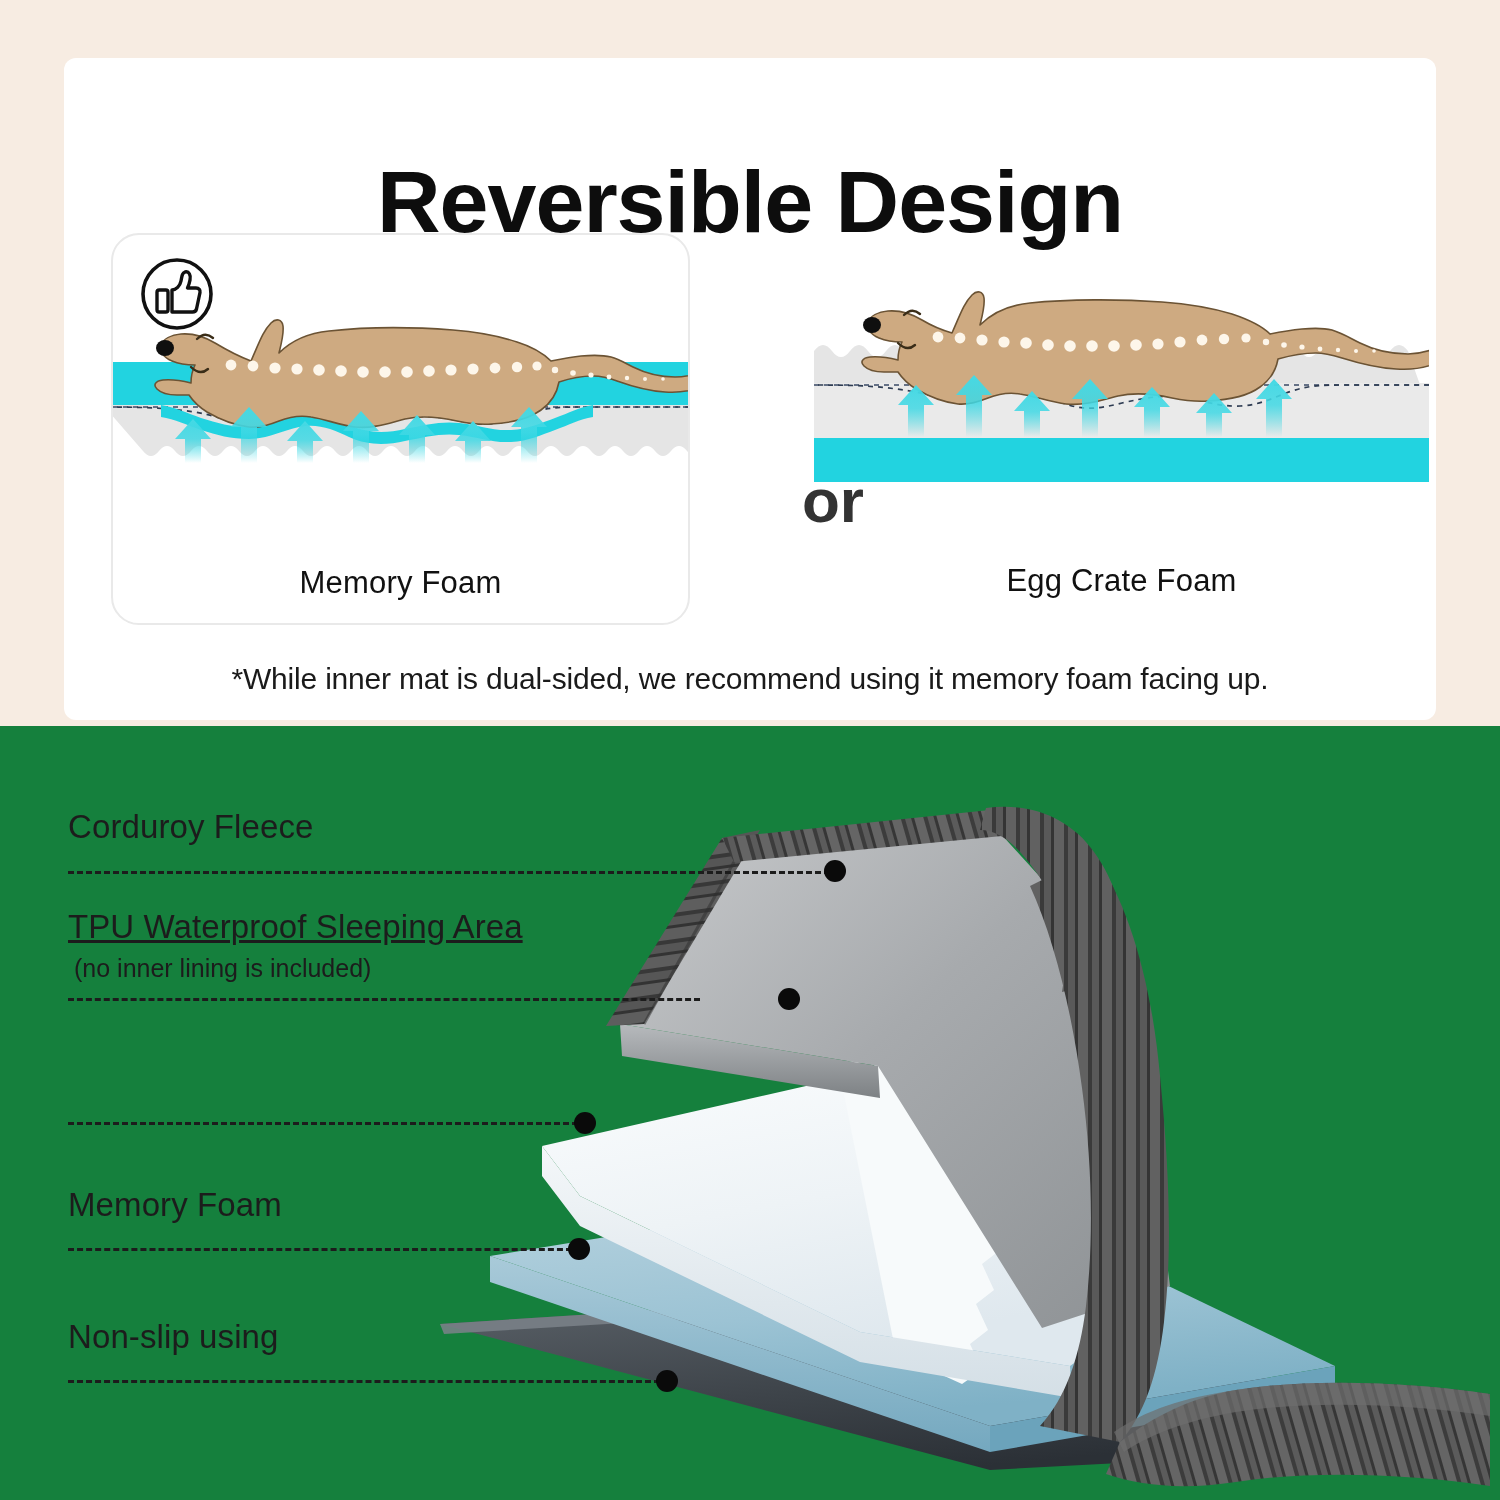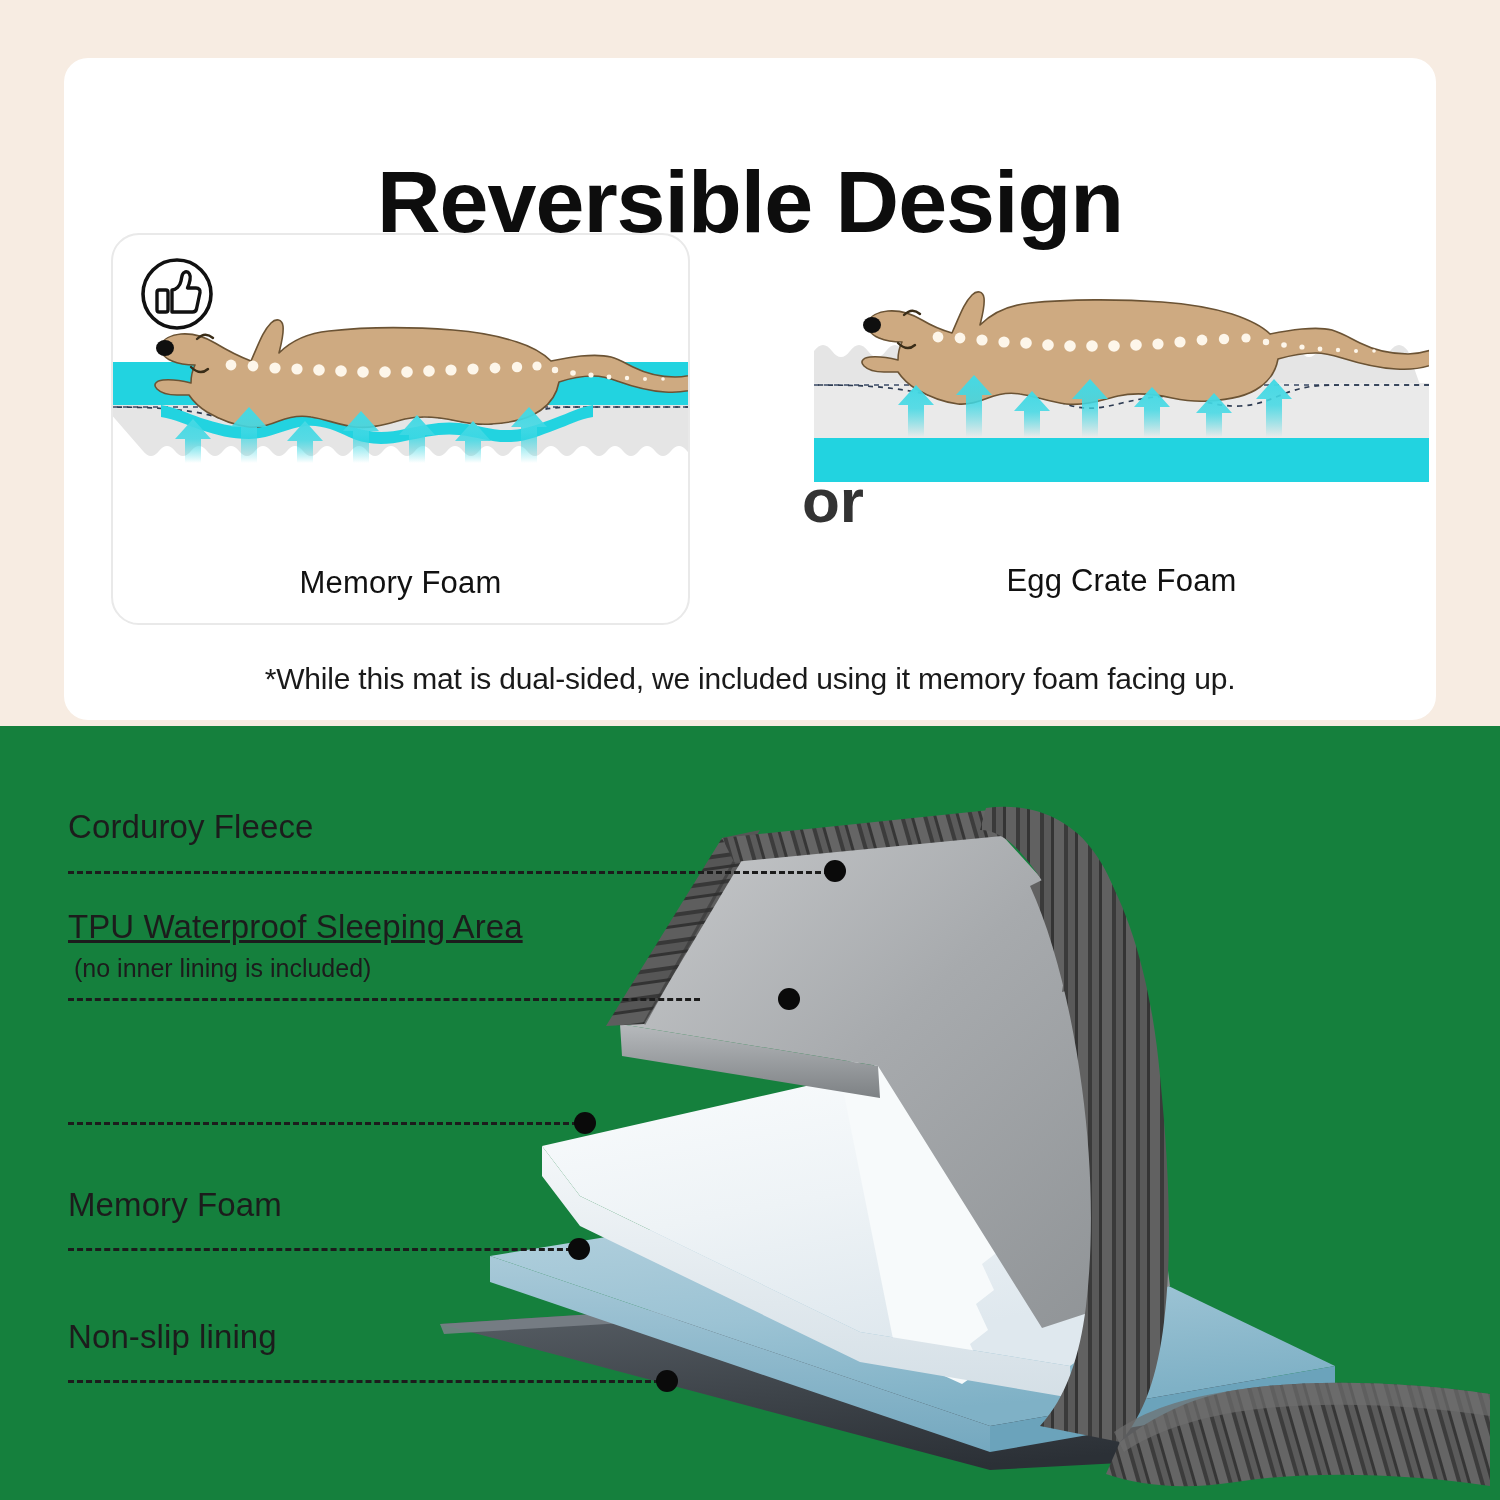--- a/index.html
+++ b/index.html
@@ -8,21 +8,21 @@
     background:#f7ece2;
     font-family:"Liberation Sans", sans-serif;
     overflow:hidden;
     position:relative;
   }
   .page{position:absolute;inset:0;}
 
   
   .top-card{
     position:absolute;left:64px;top:58px;width:1372px;height:662px;
-    background:#ffffff;border-radius:24px;
+    background:#ffffff;border-radius:12px;
   }
   .title{
     position:absolute;left:0;right:0;top:100px;
     text-align:center;
     font-size:88px;font-weight:bold;letter-spacing:-1px;
     color:#0d0d0d;line-height:1;
     font-family:"Liberation Sans", sans-serif;
   }
 
   
@@ -354,21 +354,21 @@
               <path d="M392 204 L392 180 L382 180 L400 160 L418 180 L408 180 L408 204 Z"></path>
               <path d="M452 204 L452 166 L442 166 L460 146 L478 166 L468 166 L468 204 Z"></path>
             </g>
           </g>
         </svg>
       </div>
 
       <div class="panel-caption">Egg Crate Foam</div>
     </div>
 
-    <div class="footnote">*While this mat is dual-sided, we included using it memory foam facing up.</div>
+    <div class="footnote">*While inner mat is dual-sided, we recommend using it memory foam facing up.</div>
   </div>
 
   <div class="bottom">
 
     <div class="product">
       <svg viewBox="0 0 1070 774" preserveAspectRatio="none">
         <defs>
           <linearGradient id="tpuG" x1="0" y1="0" x2="1" y2="1">
             <stop offset="0%" stop-color="#c9cbcd"></stop>
             <stop offset="45%" stop-color="#a7aaad"></stop>
@@ -479,18 +479,18 @@
     <div class="leader" style="left:68px;top:272px;width:632px;"></div>
     <div class="dot" style="left:778px;top:262px;"></div>
 
     <div class="leader" style="left:68px;top:396px;width:510px;"></div>
     <div class="dot" style="left:574px;top:386px;"></div>
 
     <div class="label" style="left:68px;top:460px;">Memory Foam</div>
     <div class="leader" style="left:68px;top:522px;width:504px;"></div>
     <div class="dot" style="left:568px;top:512px;"></div>
 
-    <div class="label" style="left:68px;top:592px;">Non-slip lining</div>
+    <div class="label" style="left:68px;top:592px;">Non-slip using</div>
     <div class="leader" style="left:68px;top:654px;width:592px;"></div>
     <div class="dot" style="left:656px;top:644px;"></div>
 
   </div>
 </div>
 
 </body></html>

